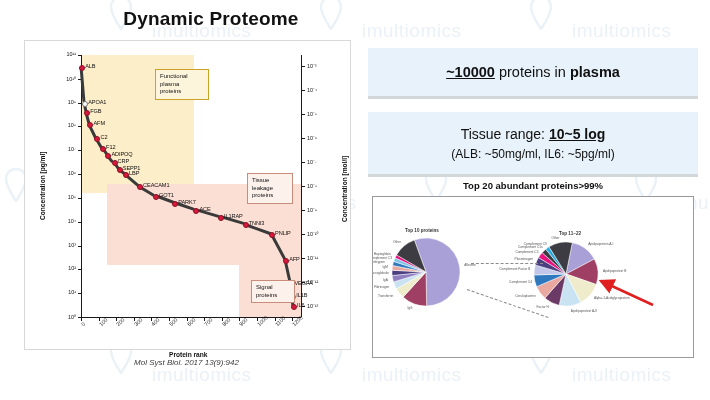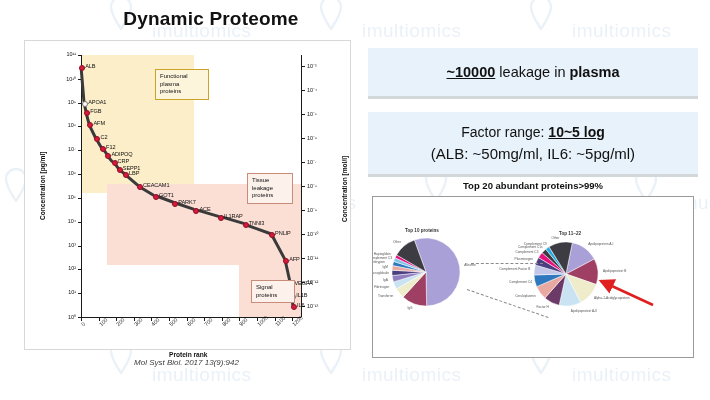--- a/index.html
+++ b/index.html
@@ -57,21 +57,21 @@
     display:flex;flex-direction:column;align-items:center;justify-content:center;
     z-index:3;
   }
   #fact-1{left:368px;top:48px;width:330px;height:48px;}
   #fact-2{left:368px;top:112px;width:330px;height:62px;}
   .fact-line-1{font-size:14.5px;color:#111;}
   .fact-line-1 .u{font-weight:bold;text-decoration:underline;}
   .fact-line-1 .b{font-weight:bold;}
   .fact-line-2{font-size:14px;color:#111;}
   .fact-line-2 .u{font-weight:bold;text-decoration:underline;}
-  .fact-sub{font-size:15px;color:#111;margin-top:5px;text-align:center;}
+  .fact-sub{font-size:12px;color:#111;margin-top:5px;text-align:center;}
   .pie-header{
     position:absolute;left:368px;top:180px;width:330px;text-align:center;
     font-size:9.5px;font-weight:bold;color:#111;z-index:4;
   }
   .pie-panel{
     position:absolute;left:372px;top:196px;width:320px;height:160px;
     background:#ffffff;border:1px solid #9a9a9a;z-index:3;overflow:hidden;
   }
   .pie-title{
     position:absolute;left:0;top:7px;width:320px;text-align:center;
@@ -319,27 +319,27 @@
       <div class="callout pink" style="left: 170px; top: 225px; width: 34px;">
         <div>Signal</div>
         <div>proteins</div>
       </div>
     </div>
 </div>
 <div class="citation">Mol Syst Biol. 2017 13(9):942</div>
 
 <div class="fact-box" id="fact-1">
   <div class="fact-line-1">
-    <span class="u">~10000</span><span> leakage in </span><span class="b">plasma</span>
+    <span class="u">~10000</span><span> proteins in </span><span class="b">plasma</span>
   </div>
 </div>
 
 <div class="fact-box" id="fact-2">
   <div class="fact-line-2">
-    <span>Factor range: </span><span class="u">10~5 log</span>
+    <span>Tissue range: </span><span class="u">10~5 log</span>
   </div>
   <div class="fact-sub">(ALB: ~50mg/ml, IL6: ~5pg/ml)</div>
 </div>
 
 <div class="pie-header">Top 20 abundant proteins&gt;99%</div>
 
 <div class="pie-panel">
   <div class="pie-sub" id="cap-left" style="left:32px;top:31px;">Top 10 proteins</div>
   <div class="pie-sub" id="cap-right" style="left:186px;top:34px;">Top 11~22</div>
 

